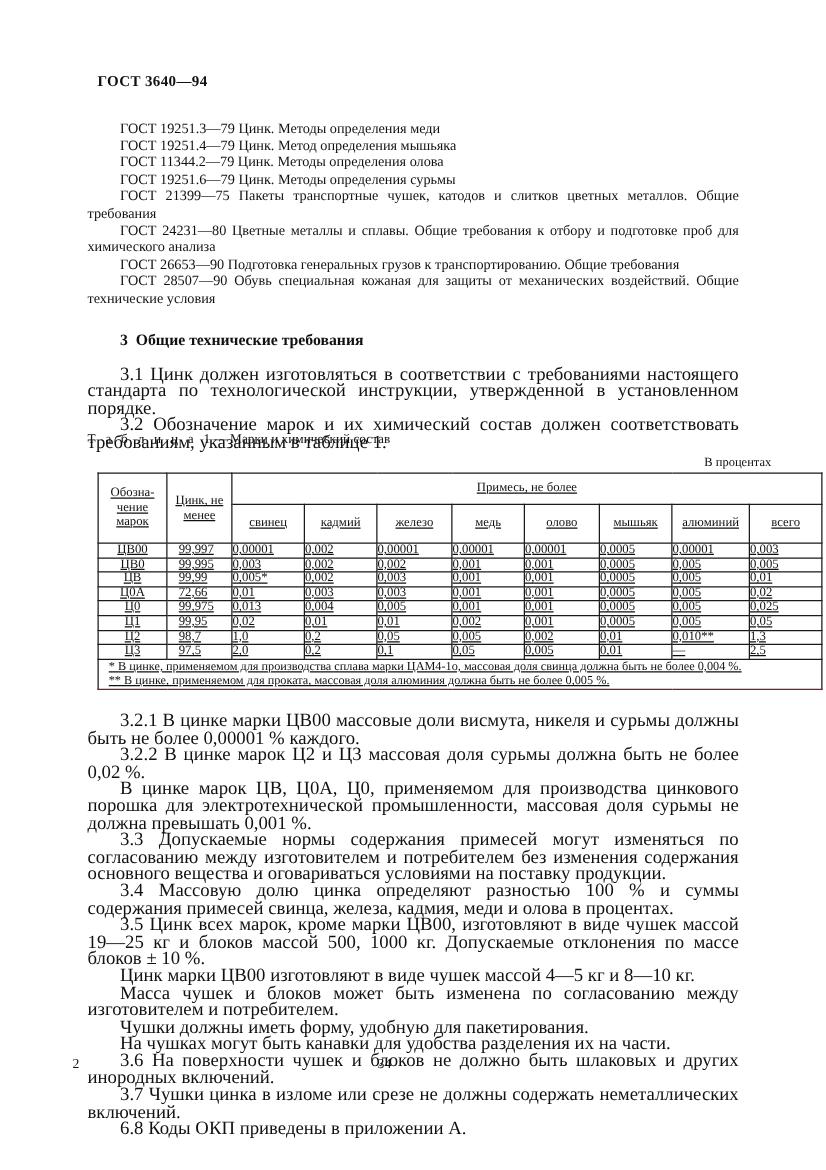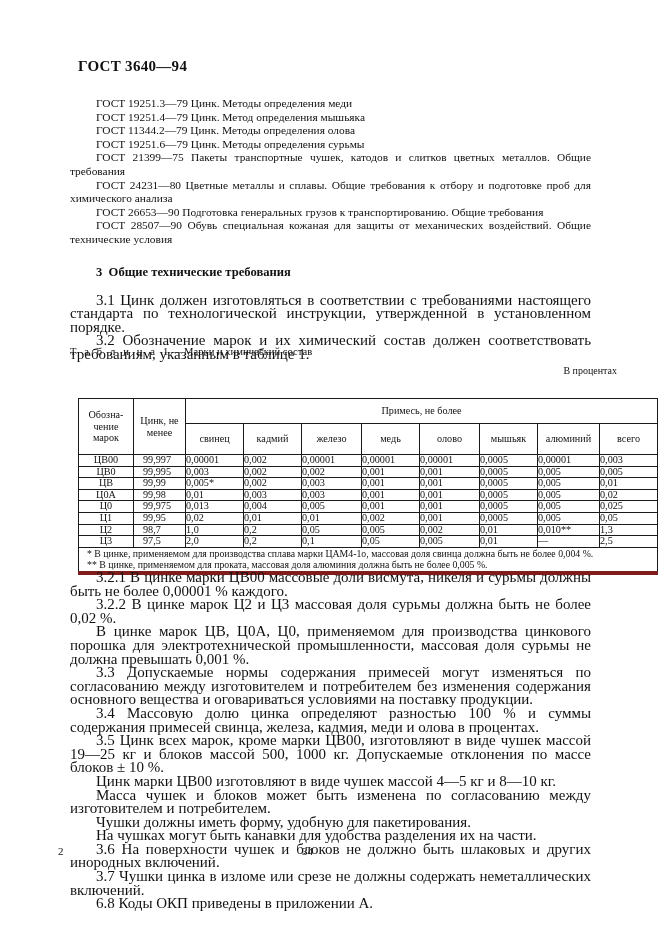--- a/index.html
+++ b/index.html
@@ -22,21 +22,21 @@
     height: 936px;
     box-sizing: border-box;
     padding: 0;
   }
 
   
   .doc-header {
     position: absolute;
     left: 78px;
     top: 58px;
-    font-size: 15px;
+    font-size: 12px;
     font-weight: bold;
     letter-spacing: 0.3px;
   }
 
   
   .content {
     position: absolute;
     left: 70px;
     top: 97px;
     width: 521px;
@@ -81,22 +81,23 @@
   .units-line {
     font-size: 10px;
     text-align: right;
     margin: 0;
   }
 
   
   .spec-table-wrap {
     position: absolute;
     left: 78px;
-    top: 398px;
+    top: 378px;
     width: 539px;
+    text-decoration: underline;
   }
   table.spec-table {
     border-collapse: collapse;
     width: 539px;
     table-layout: fixed;
     font-size: 10.2px;
   }
   table.spec-table th,
   table.spec-table td {
     border: 1px solid #1a1a1a;
@@ -121,21 +122,21 @@
   }
   td.c-val {
     text-align: left;
     padding-left: 8px;
     height: 10.6px;
     line-height: 10.6px;
   }
   td.c-val.zinc { padding-left: 9px; }
   tbody tr td { border-top: none; border-bottom: none; }
   tbody tr:first-child td { border-top: 1px solid #1a1a1a; }
-  tbody tr:last-child td { border-bottom: 4px solid #7f1d1d; }
+  tbody tr:last-child td { border-bottom: 1px solid #7f1d1d; }
   td.notes-cell {
     border: 1px solid #1a1a1a;
     border-top: 1px solid #1a1a1a;
     padding: 3px 6px 4px 6px;
     font-size: 9.8px;
     line-height: 11.6px;
     text-align: justify;
   }
   .note-line { margin: 0; }
   .note-indent { padding-left: 18px; text-indent: -10px; }
@@ -275,21 +276,21 @@
           <td class="c-val">0,002</td>
           <td class="c-val">0,003</td>
           <td class="c-val">0,001</td>
           <td class="c-val">0,001</td>
           <td class="c-val">0,0005</td>
           <td class="c-val">0,005</td>
           <td class="c-val">0,01</td>
         </tr>
         <tr>
           <td class="c-mark">Ц0А</td>
-          <td class="c-val zinc">99,98</td>
+          <td class="c-val zinc">72,66</td>
           <td class="c-val">0,01</td>
           <td class="c-val">0,003</td>
           <td class="c-val">0,003</td>
           <td class="c-val">0,001</td>
           <td class="c-val">0,001</td>
           <td class="c-val">0,0005</td>
           <td class="c-val">0,005</td>
           <td class="c-val">0,02</td>
         </tr>
         <tr>

